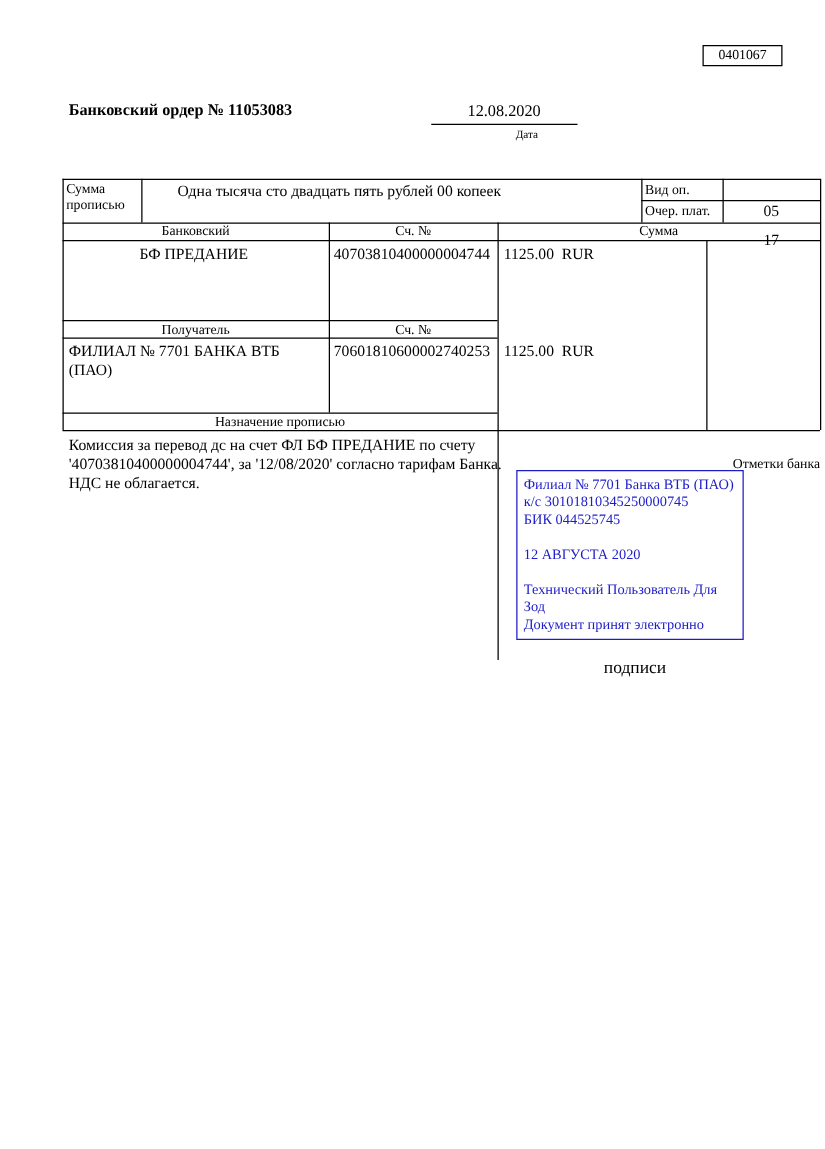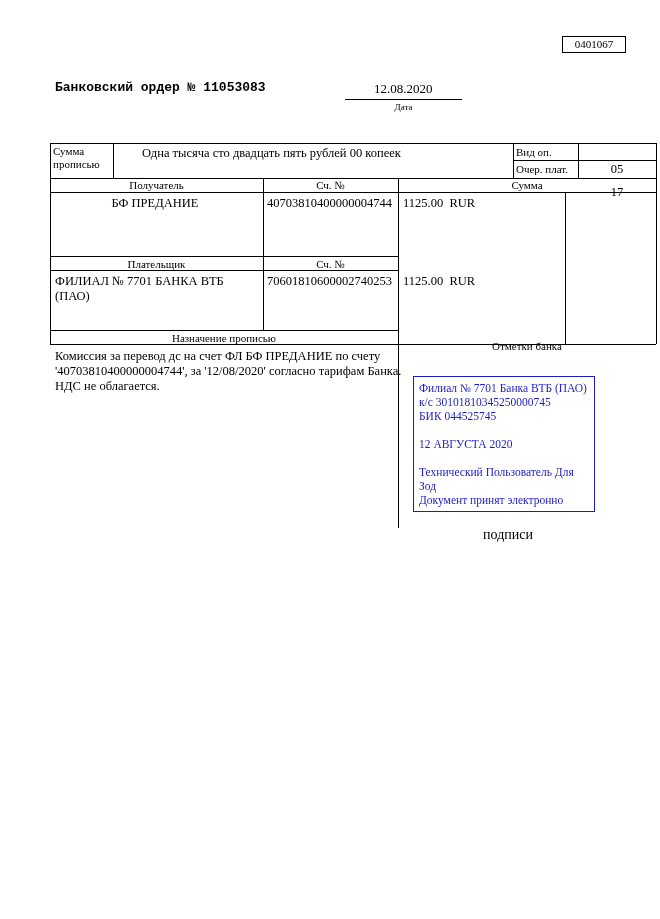--- a/index.html
+++ b/index.html
@@ -8,40 +8,40 @@
   .abs{position:absolute;}
   .hline{position:absolute;height:1px;background:#000;}
   .vline{position:absolute;width:1px;background:#000;}
   .center{text-align:center;}
   .t9{font-size:9px;line-height:10px;}
   .t10{font-size:14px;line-height:12px;}
   .t11{font-size:11px;line-height:13px;}
   .t12{font-size:12.5px;line-height:15px;}
   .t13{font-size:13px;line-height:15px;}
   .bold{font-weight:bold;}
-  .sans{font-family:Liberation Mono, monospace;}
+  .sans{font-family:Liberation Serif, serif;}
   .pre{white-space:pre;}
   .code-box{border:1px solid #000;}
   .stamp{border:1px solid var(--stamp-color,#1c1cc8);color:var(--stamp-color,#1c1cc8);
          font-size:11.5px;line-height:14px;padding:4px 5px;}
   .stamp .line{min-height:14px;}
 </style>
 </head>
 <body>
 
 <div class="page">
 
   <div class="abs code-box t11 center" style="left:562px;top:36px;width:62px;height:15px;line-height:15px;">
     <span>0401067</span>
   </div>
 
   <div class="abs sans bold t13" style="left:55px;top:80px;">Банковский ордер № 11053083</div>
   <div class="abs t13" style="left:374px;top:81px;">12.08.2020</div>
   <div class="hline" style="left:345px;top:99px;width:117px;"></div>
-  <div class="abs t9 center" style="left:345px;top:102px;width:117px;">Дата</div>
+  <div class="abs t9 center" style="left:363px;top:102px;width:117px;">Дата</div>
 
   <div class="hline" style="left:50px;top:143px;width:606px;"></div>
   <div class="hline" style="left:513px;top:160px;width:143px;"></div>
   <div class="hline" style="left:50px;top:178px;width:606px;"></div>
   <div class="hline" style="left:50px;top:192px;width:606px;"></div>
   <div class="hline" style="left:50px;top:256px;width:348px;"></div>
   <div class="hline" style="left:50px;top:270px;width:348px;"></div>
   <div class="hline" style="left:50px;top:330px;width:348px;"></div>
   <div class="hline" style="left:50px;top:344px;width:606px;"></div>
 
@@ -57,40 +57,40 @@
   <div class="abs t11" style="left:53px;top:145px;width:58px;">
     <div>Сумма</div>
     <div>прописью</div>
   </div>
   <div class="abs t12" style="left:118px;top:146px;width:390px;margin-left:24px;">Одна тысяча сто двадцать пять рублей 00 копеек</div>
   <div class="abs t11" style="left:516px;top:146px;">Вид оп.</div>
   <div class="abs t12 center" style="left:578px;top:145px;width:78px;margin-top:40px;">17</div>
   <div class="abs t11" style="left:516px;top:163px;">Очер. плат.</div>
   <div class="abs t12 center" style="left:578px;top:162px;width:78px;">05</div>
 
-  <div class="abs t11 center" style="left:50px;top:179px;width:213px;">Получатель</div>
+  <div class="abs t11 center" style="left:50px;top:179px;width:213px;">Банковский</div>
   <div class="abs t11 center" style="left:263px;top:179px;width:135px;">Сч. №</div>
   <div class="abs t11 center" style="left:398px;top:179px;width:258px;">Сумма</div>
 
   <div class="abs t12" style="left:55px;top:196px;width:200px;text-align:center;">БФ ПРЕДАНИЕ</div>
   <div class="abs t12" style="left:267px;top:196px;">40703810400000004744</div>
   <div class="abs t12 pre" style="left:403px;top:196px;">1125.00  RUR</div>
 
-  <div class="abs t11 center" style="left:50px;top:258px;width:213px;">Плательщик</div>
+  <div class="abs t11 center" style="left:50px;top:258px;width:213px;">Получатель</div>
   <div class="abs t11 center" style="left:263px;top:258px;width:135px;">Сч. №</div>
 
   <div class="abs t12" style="left:55px;top:274px;width:200px;">ФИЛИАЛ № 7701 БАНКА ВТБ (ПАО)</div>
   <div class="abs t12" style="left:267px;top:274px;">70601810600002740253</div>
   <div class="abs t12 pre" style="left:403px;top:274px;">1125.00  RUR</div>
 
   <div class="abs t11 center" style="left:50px;top:332px;width:348px;">Назначение прописью</div>
 
   <div class="abs t12" style="left:55px;top:349px;width:350px;">Комиссия за перевод дс на счет ФЛ БФ ПРЕДАНИЕ по счету '40703810400000004744', за '12/08/2020' согласно тарифам Банка. НДС не облагается.</div>
 
-  <div class="abs t11 center" style="left:398px;top:340px;width:258px;">Отметки банка</div>
+  <div class="abs t11 center" style="left:398px;top:365px;width:258px;text-align:right;">Отметки банка</div>
 
   <div class="abs stamp" style="left:413px;top:376px;width:170px;">
     <div class="line">Филиал № 7701 Банка ВТБ (ПАО)</div>
     <div class="line">к/с 30101810345250000745</div>
     <div class="line">БИК 044525745</div>
     <div class="line"></div>
     <div class="line">12 АВГУСТА 2020</div>
     <div class="line"></div>
     <div class="line">Технический Пользователь Для Зод</div>
     <div class="line">Документ принят электронно</div>

